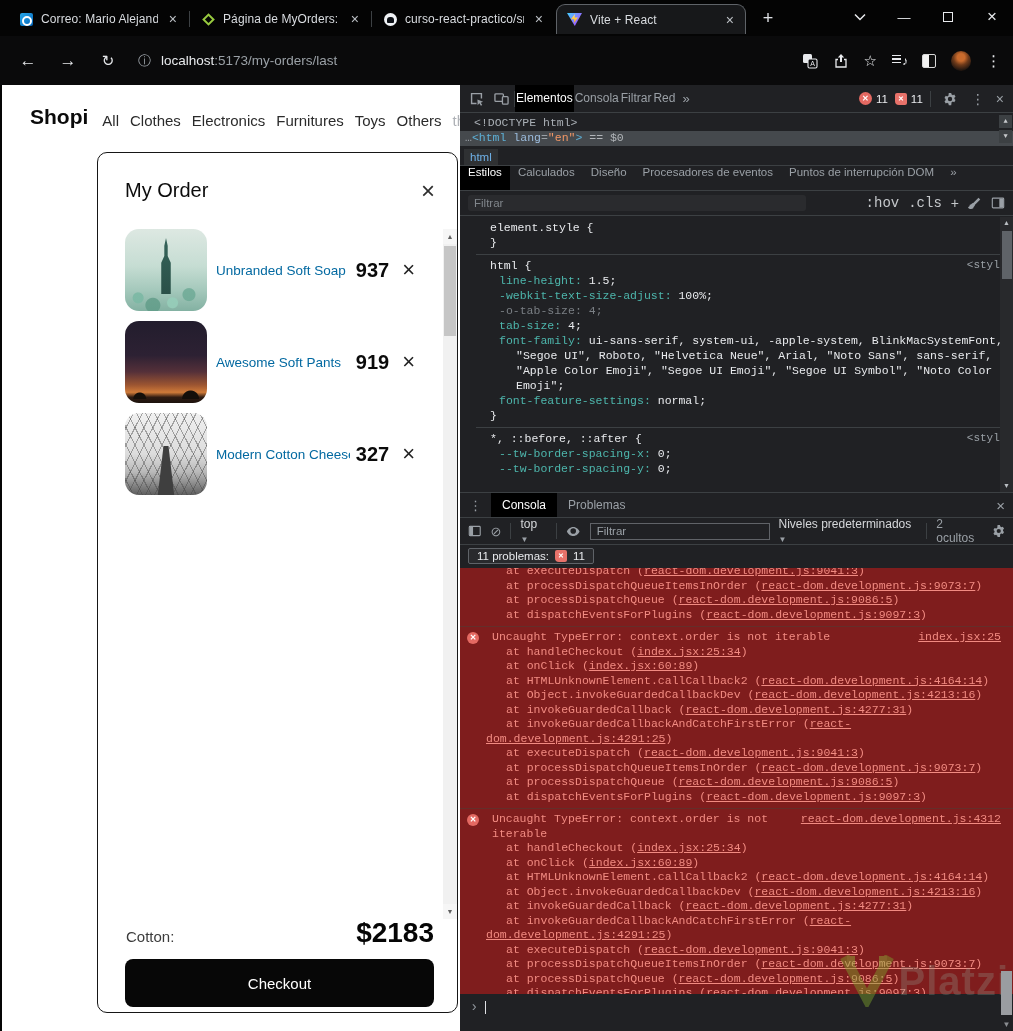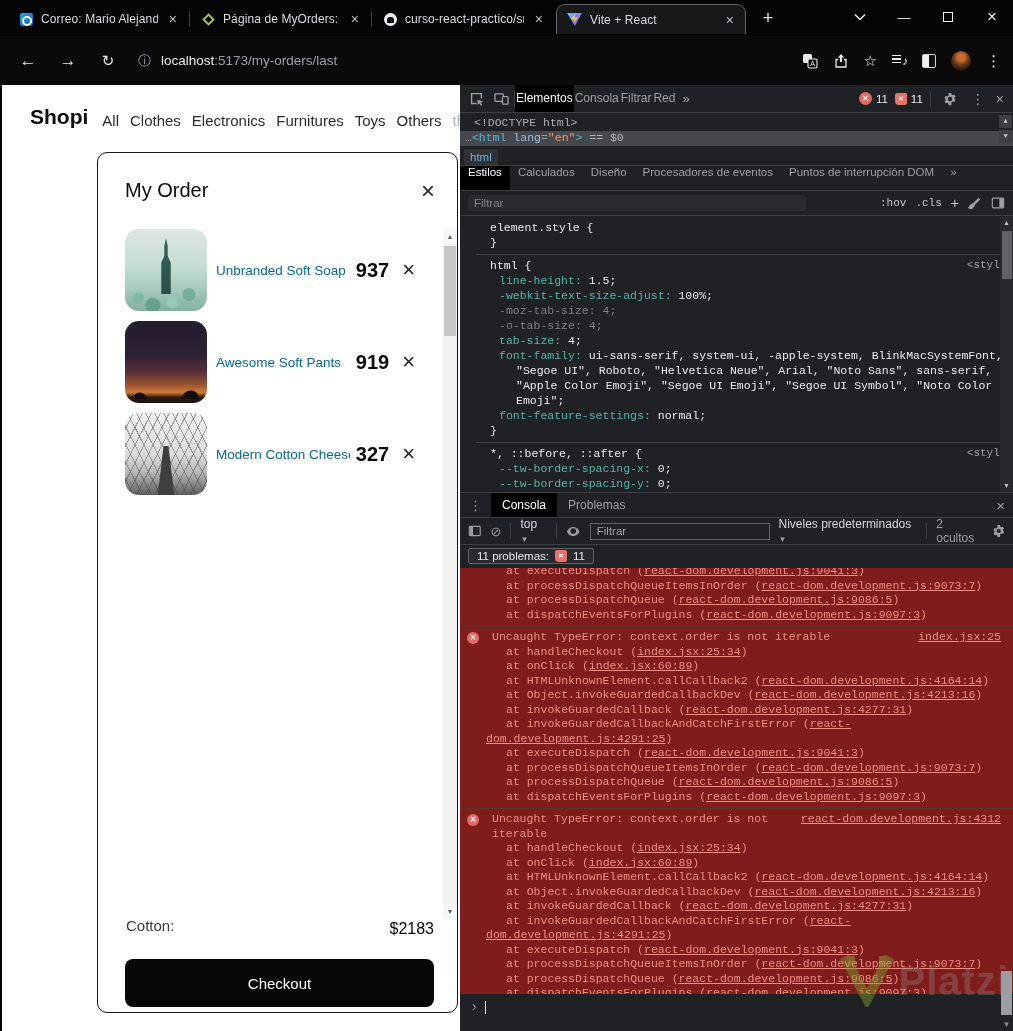--- a/index.html
+++ b/index.html
@@ -81,21 +81,21 @@
     background:#3f3f3f;clip-path:polygon(40% 100%,60% 100%,53% 0,47% 0)}
   .item-title{flex:1;font-size:13.5px;font-weight:400;color:#0369a1;white-space:nowrap;overflow:hidden}
   .item-qty{font-size:20px;font-weight:600;color:#0b0b0b;margin-left:6px}
   .item-x{font-size:22px;font-weight:200;color:#222;margin-left:13px;line-height:20px}
   .pscroll{position:absolute;right:0;top:76px;width:14px;height:690px;background:#f1f1f1}
   .pscroll .arr{position:absolute;left:0;width:14px;height:15px;background:#f6f6f6;color:#606060;
     font-size:7px;text-align:center;line-height:15px}
   .pscroll .thumbbar{position:absolute;left:1px;top:17px;width:12px;height:90px;background:#c6c6c6}
   .total-row{position:absolute;left:28px;right:23px;top:764px;display:flex;justify-content:space-between;align-items:flex-end}
   .total-label{font-size:15px;font-weight:300;color:#3c3c3c;padding-bottom:4px}
-  .total-value{font-size:16px;font-weight:400;color:#050505}
+  .total-value{font-size:28px;font-weight:700;color:#050505}
   .checkout{position:absolute;left:27px;right:23px;top:806px;height:48px;background:#070707;border-radius:8px;
     color:#fff;font-size:15px;display:flex;align-items:center;justify-content:center}
 
   
   .dt{position:absolute;left:460px;top:85px;width:553px;height:946px;background:#202124;color:#9aa0a6;font-size:12px}
   .mono{font-family:"Liberation Mono","DejaVu Sans Mono",monospace}
   .vsep{width:1px;height:16px;background:#3c4043;flex:none}
   .dt-tabbar{height:28px;display:flex;align-items:center;border-bottom:1px solid #3c4043;padding-left:4px}
   .dt-tabbar svg{flex:none;margin:0 5px}
   .dt-tab{padding:0 1px;height:27px;line-height:27px;flex:none;color:#9aa0a6}
@@ -121,21 +121,21 @@
   .crumb{background:#2f3133;color:#6fb1e8;font-size:11.5px;padding:0 6px;line-height:16px}
 
   .styles-tabs{height:26px;display:flex;align-items:center;border-top:1px solid #3c4043;border-bottom:1px solid #3c4043;
     overflow:hidden;white-space:nowrap}
   .s-tab{padding:0 8px;height:36px;line-height:25px;flex:none;font-size:11.5px}
   .s-tab.active{background:#000;color:#fff}
   .filter-row{height:25px;display:flex;align-items:center;border-bottom:1px solid #3c4043;padding:0 8px;gap:9px}
   .filter-input{width:338px;height:16px;background:#2a2b2e;border:none;border-radius:3px;color:#e8eaed;
     font-size:11.5px;padding:0 6px;outline:none}
   .filter-input::placeholder{color:#80868b}
-  .ftool{font-size:11px;color:#c5c8cb}
+  .ftool{font-size:14px;color:#c5c8cb}
   .fplus{font-size:14px;color:#c5c8cb;line-height:10px}
 
   .styles-body{position:absolute;top:132px;left:16px;width:553px;height:275px;overflow:hidden;
     font-size:11.5px;line-height:15px;color:#e8eaed}
   .rule{padding:3px 26px 4px 14px;border-bottom:1px solid #3c4043;position:relative}
   .origin{position:absolute;right:16px;top:3px;color:#9aa0a6;font-size:11px}
   .prop{padding-left:26px;text-indent:-17px}
   .pn{color:#4db6ac}.pv{color:#e8eaed}
   .prop.dim span{color:#7a7f84!important}
   .sb{position:absolute;right:0;top:132px;width:13px;height:275px;background:#28292c}
@@ -388,21 +388,20 @@
         <div class="sel">}</div>
       </div>
       <div class="rule">
         <span class="origin">&lt;style&gt;</span>
         <div class="sel">html {</div>
 
           <div class="prop"><span class="pn">line-height:</span><span class="pv"> 1.5;</span></div>
 
           <div class="prop"><span class="pn">-webkit-text-size-adjust:</span><span class="pv"> 100%;</span></div>
 
-          <div class="prop dim"><span class="pn">-moz-tab-size:</span><span class="pv"> 4;</span></div>
 
           <div class="prop dim"><span class="pn">-o-tab-size:</span><span class="pv"> 4;</span></div>
 
           <div class="prop"><span class="pn">tab-size:</span><span class="pv"> 4;</span></div>
 
           <div class="prop"><span class="pn">font-family:</span><span class="pv"> ui-sans-serif, system-ui, -apple-system, BlinkMacSystemFont, "Segoe UI", Roboto, "Helvetica Neue", Arial, "Noto Sans", sans-serif, "Apple Color Emoji", "Segoe UI Emoji", "Segoe UI Symbol", "Noto Color Emoji";</span></div>
 
           <div class="prop"><span class="pn">font-feature-settings:</span><span class="pv"> normal;</span></div>
 
         <div class="sel">}</div>

